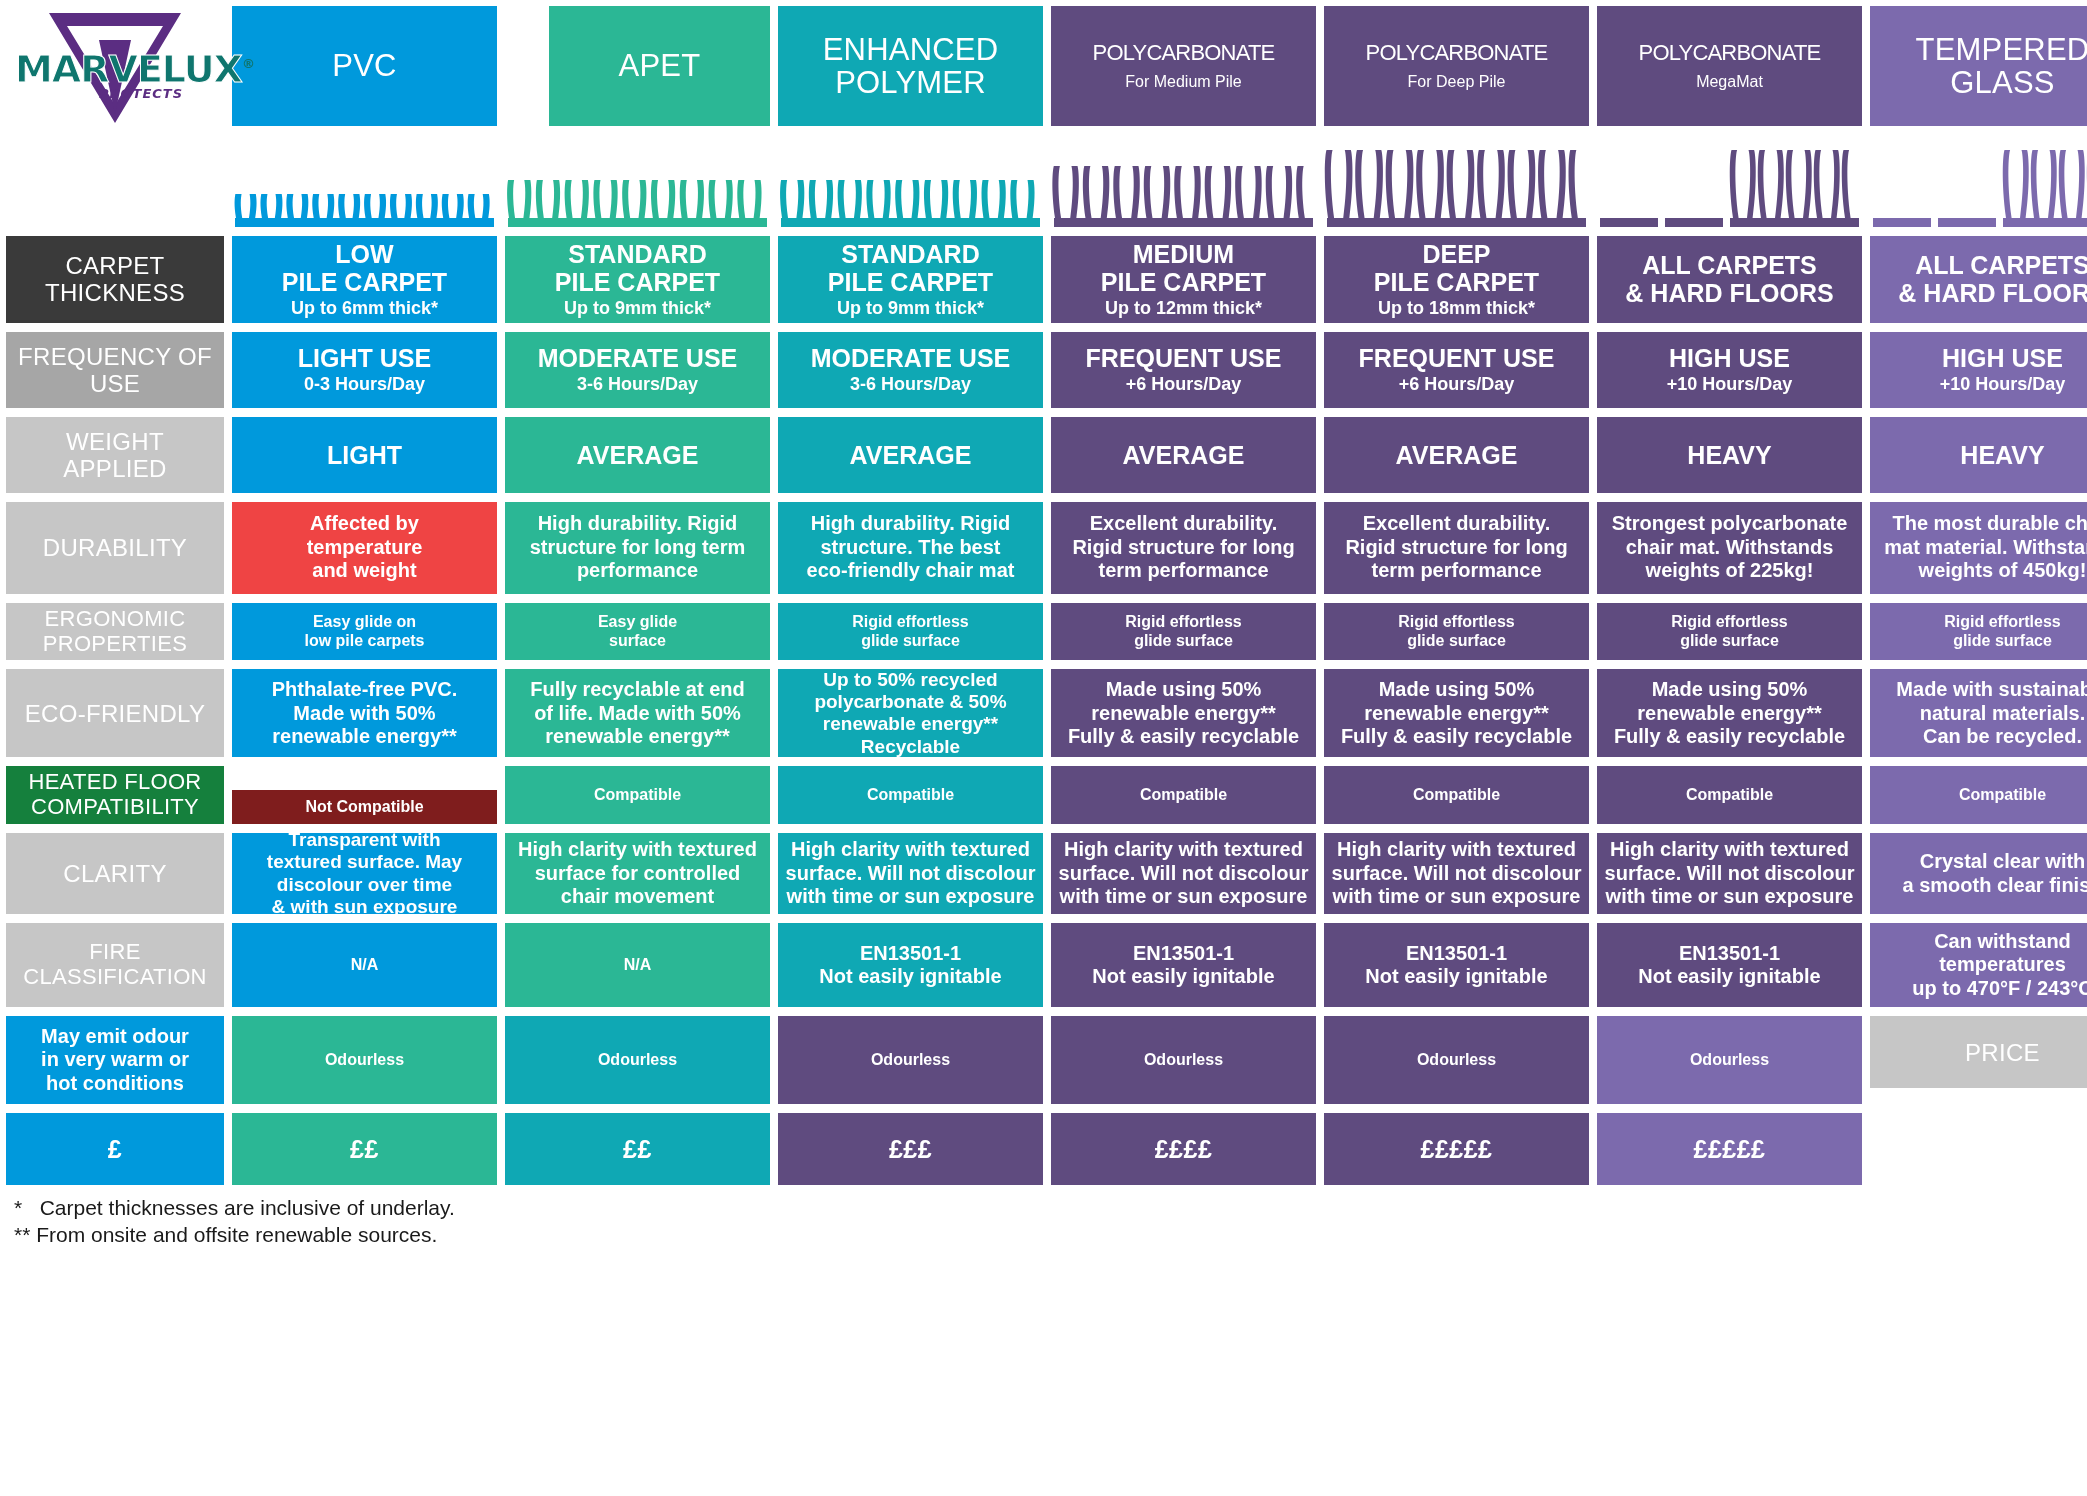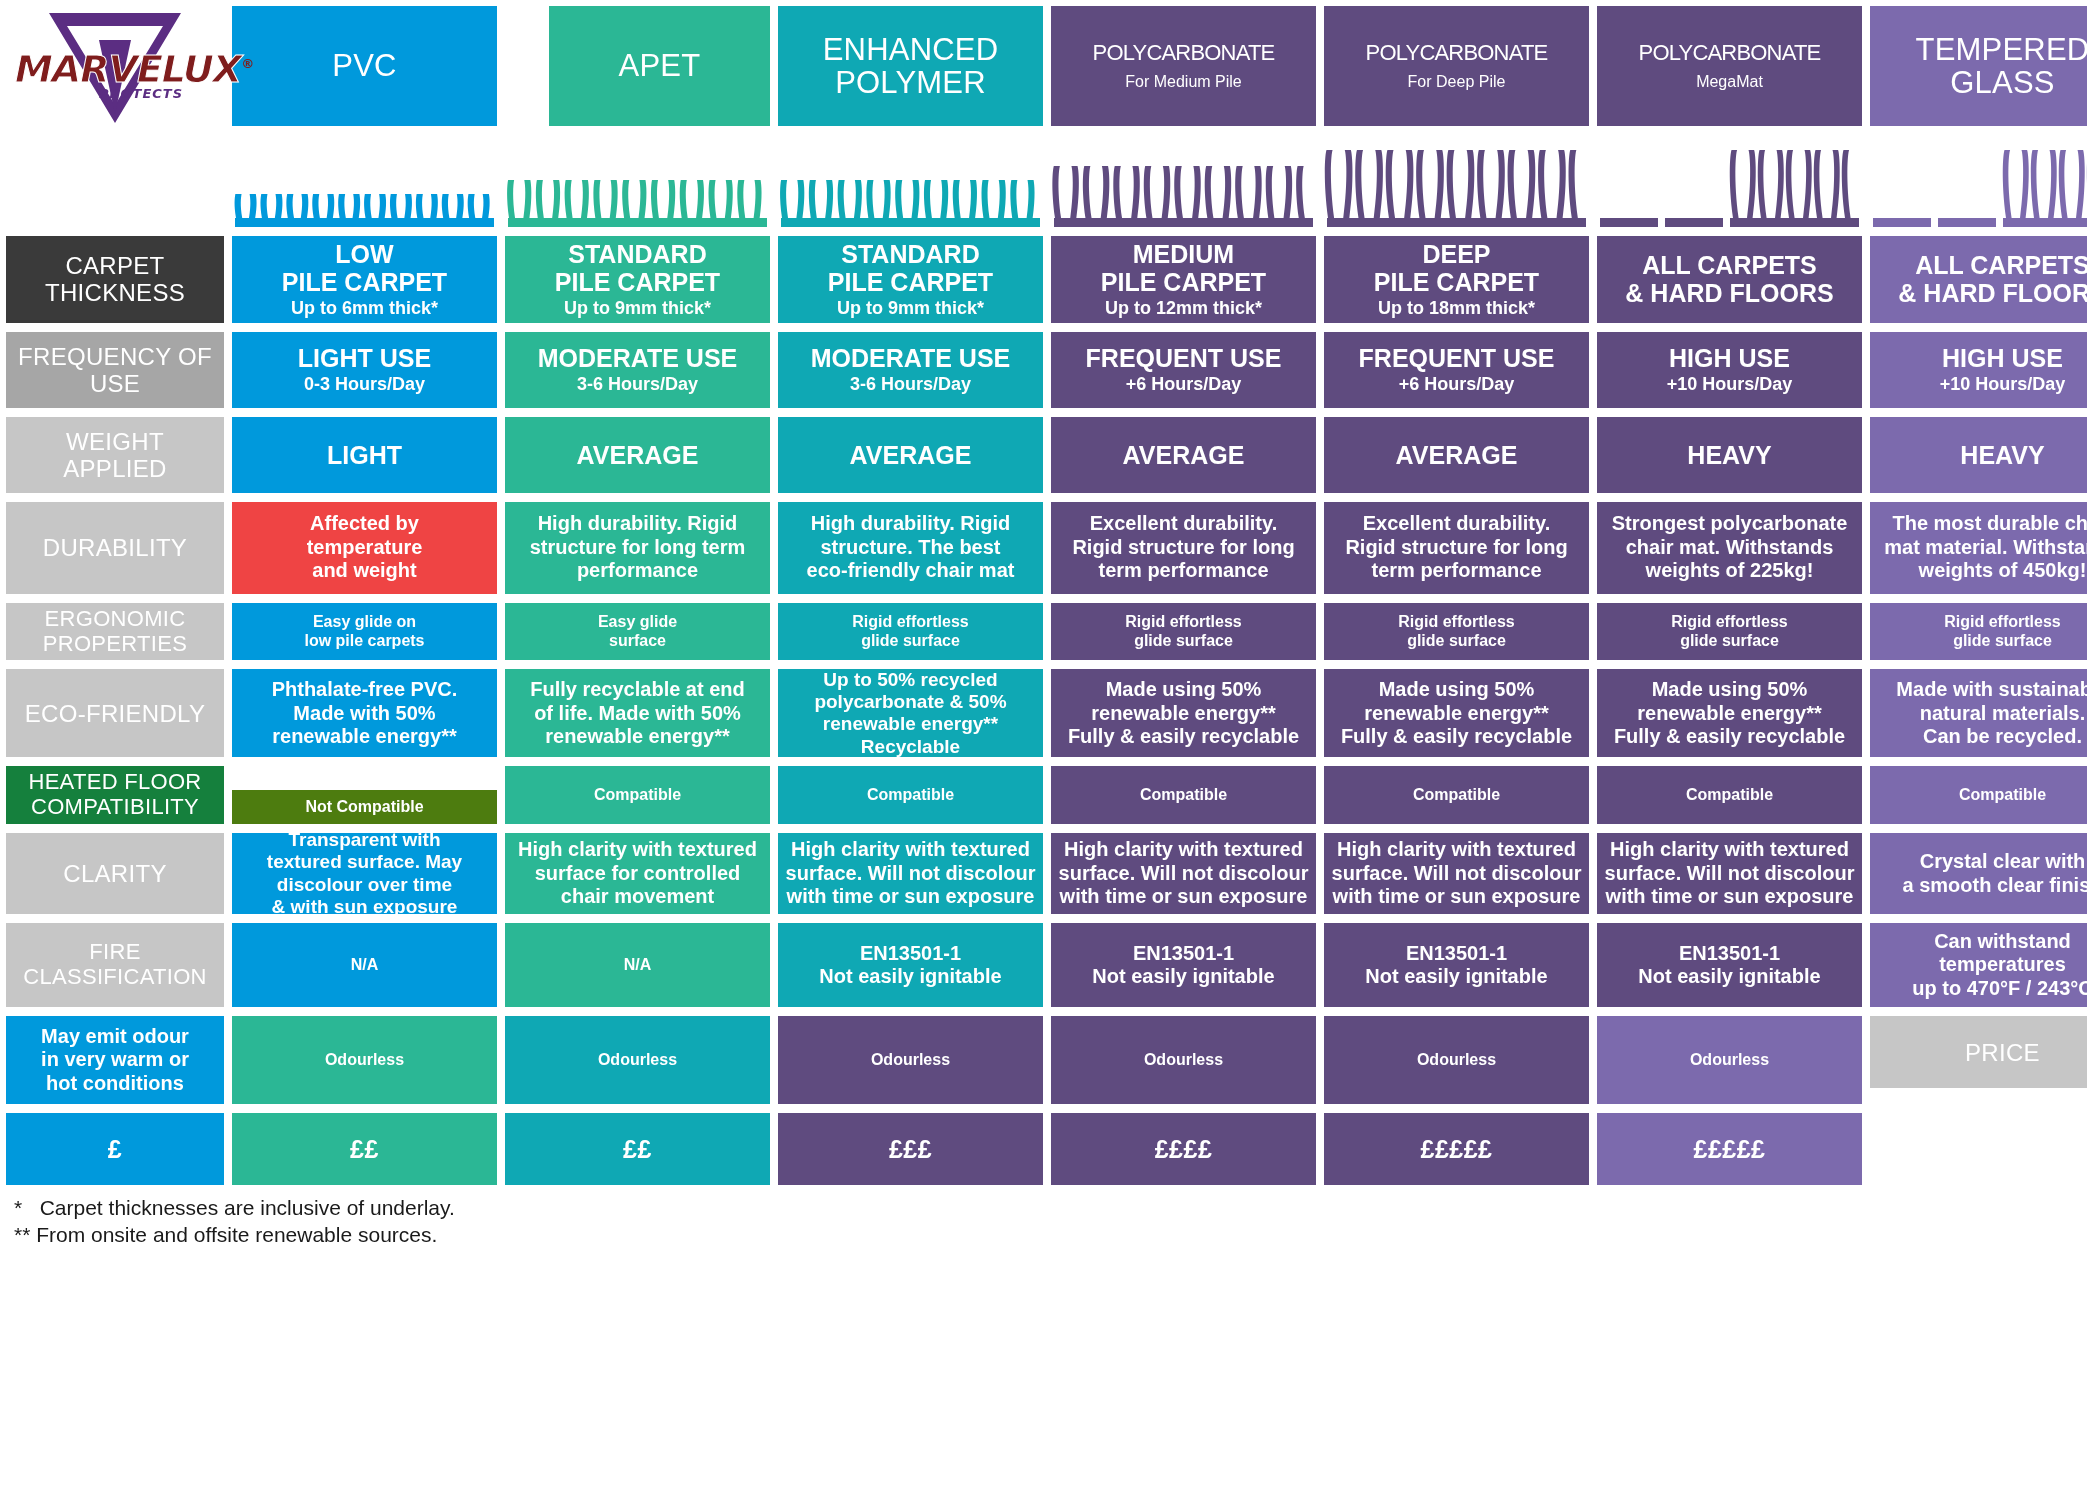--- a/index.html
+++ b/index.html
@@ -54,24 +54,23 @@
   }
   .logo-word {
     position: absolute;
     left: 50%;
     top: 44px;
     transform: translateX(-50%);
     width: 200px;
     text-align: center;
     font-family: "DejaVu Sans", sans-serif;
     font-weight: bold;
-    font-style: italic;
     font-size: 38px;
     letter-spacing: -1px;
-    color: #7f1d1d;
+    color: #0f766e;
     line-height: 1;
     -webkit-text-stroke: 1px #ffffff;
   }
   .logo-reg {
     font-size: 13px;
     vertical-align: super;
     -webkit-text-stroke: 0;
   }
   .logo-sub {
     position: absolute;
@@ -523,21 +522,21 @@
       <div class="cell r-eco" style="background: rgb(95, 75, 127);">
         <div class="body">Made using 50%<br>renewable energy**<br>Fully &amp; easily recyclable</div>
       </div>
       <div class="cell r-eco" style="background: rgb(95, 75, 127);">
         <div class="body">Made using 50%<br>renewable energy**<br>Fully &amp; easily recyclable</div>
       </div>
       <div class="cell r-eco" style="background: rgb(124, 106, 173);">
         <div class="body">Made with sustainable<br>natural materials.<br>Can be recycled.</div>
       </div>
       <div class="rowlabel small r-heated" style="background: #15803d;">HEATED FLOOR COMPATIBILITY</div>
-      <div class="cell r-heated" style="background: #4d7c0f; margin-top: 24px;">
+      <div class="cell r-heated" style="background: #7f1d1d; margin-top: 24px;">
         <div class="mid">Not Compatible</div>
       </div>
       <div class="cell r-heated" style="background: rgb(43, 183, 149);">
         <div class="mid">Compatible</div>
       </div>
       <div class="cell r-heated" style="background: rgb(15, 168, 180);">
         <div class="mid">Compatible</div>
       </div>
       <div class="cell r-heated" style="background: rgb(95, 75, 127);">
         <div class="mid">Compatible</div>

